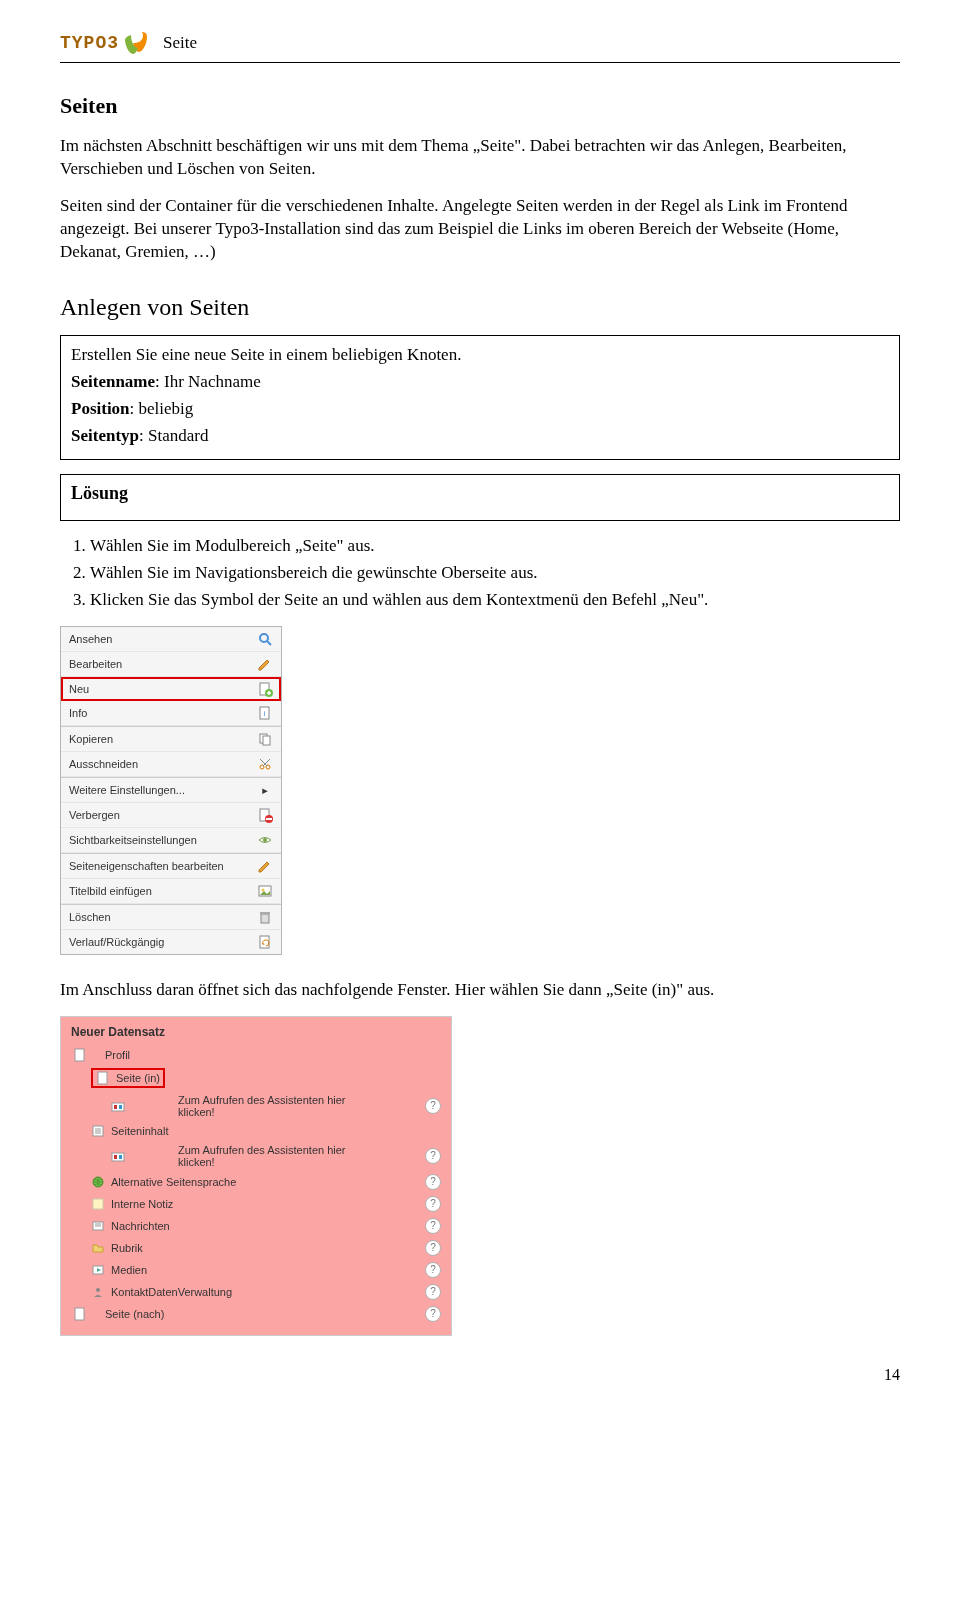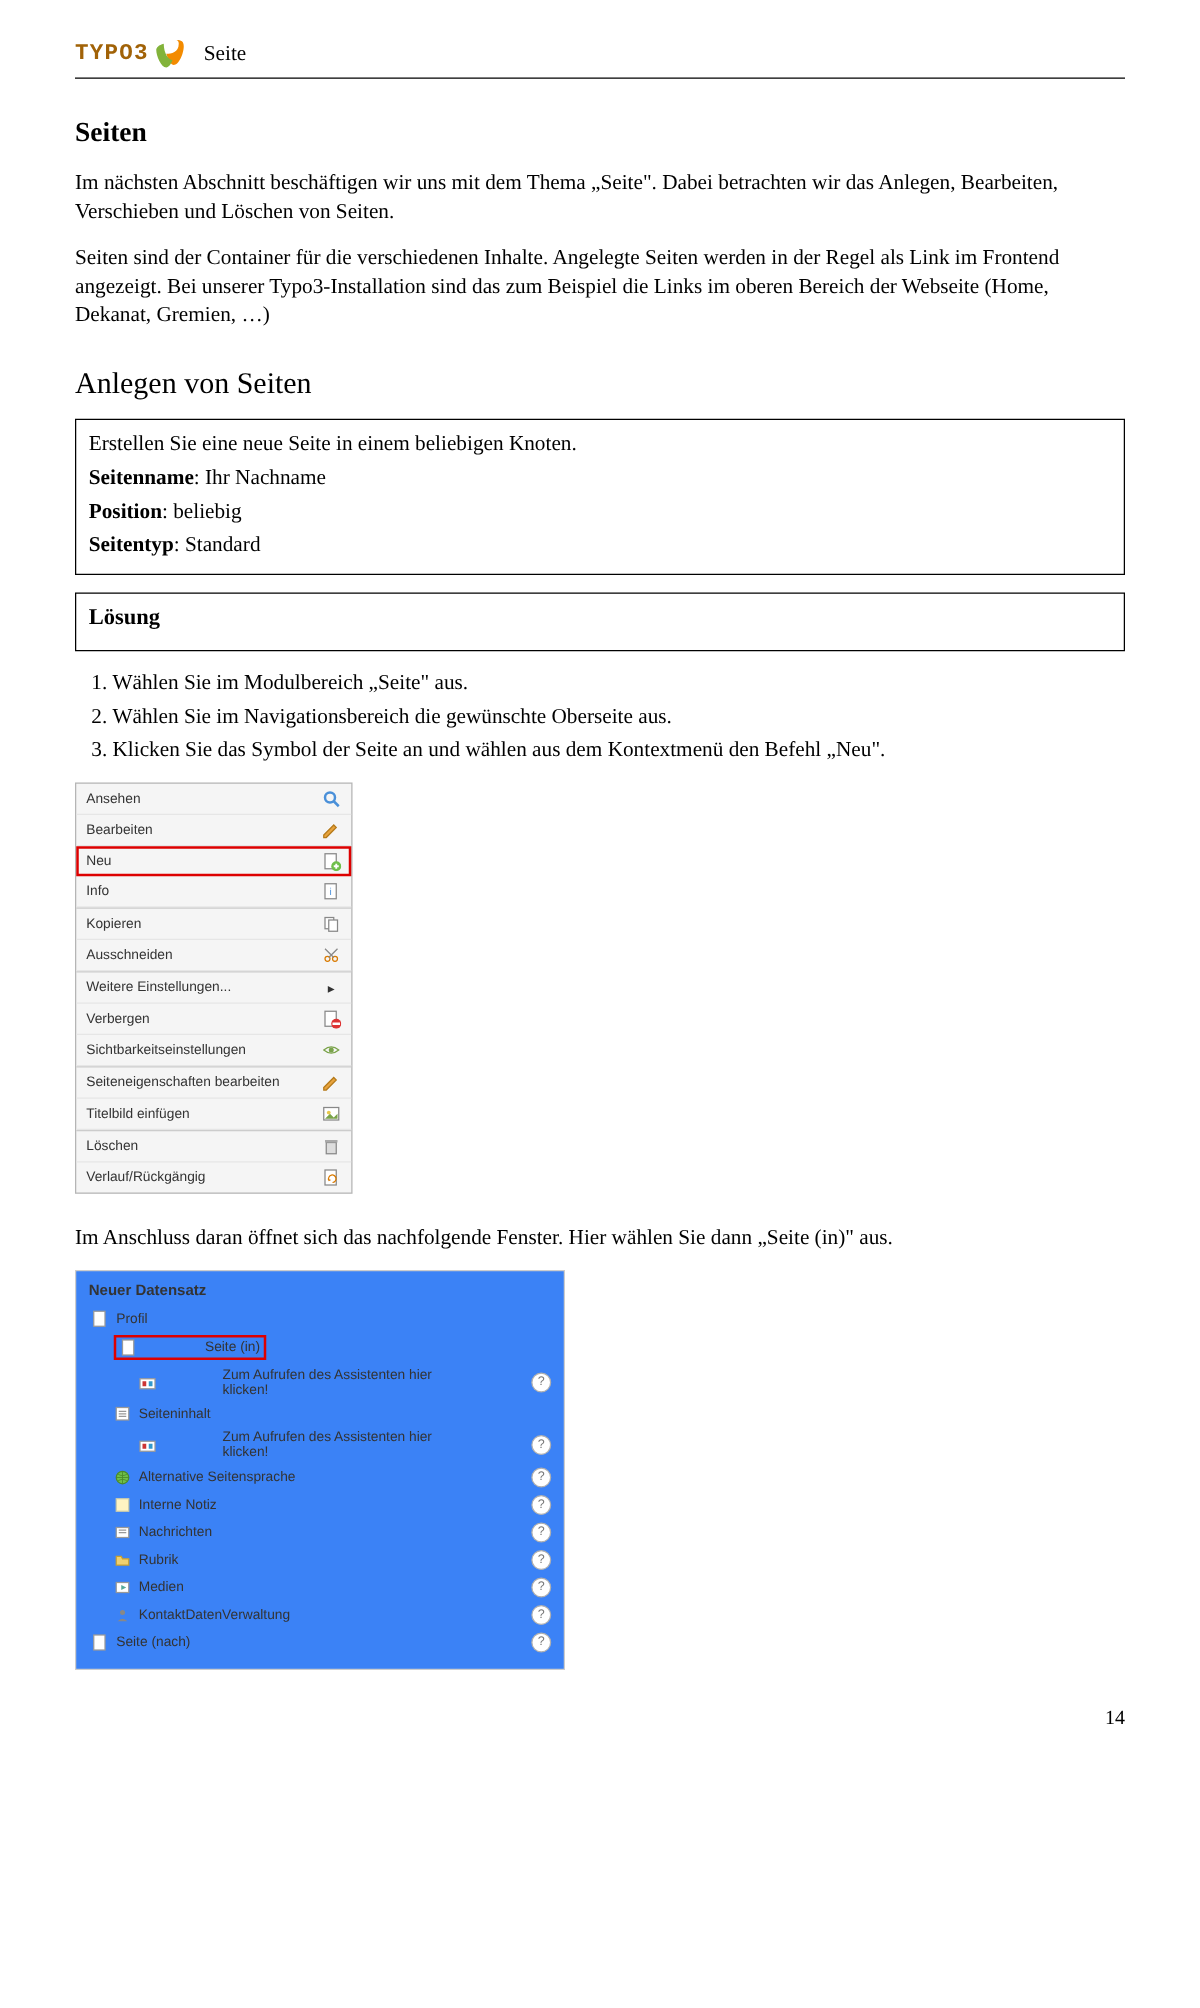--- a/index.html
+++ b/index.html
@@ -92,39 +92,39 @@
     height: 16px;
     display: inline-flex;
     align-items: center;
     justify-content: center;
   }
 
   
   .newrec {
     width: 370px;
     border: 1px solid #ccc;
-    background: #3b82f6;
+    background: #fca5a5;
     font-family: Verdana, Arial, sans-serif;
     font-size: 11px;
     color: #333;
     padding: 8px 10px 10px 10px;
     margin: 10px 0 24px 0;
   }
   .newrec-title {
     font-weight: bold;
     font-size: 12px;
     margin-bottom: 6px;
   }
   .tree { list-style: none; margin: 0; padding: 0; }
   .tree li {
     display: flex;
     align-items: center;
     padding: 3px 0;
   }
-  .tree .indent-0 { padding-left: 2px; }
+  .tree .indent-0 { padding-left: 2px; gap: 12px; }
   .tree .indent-1 { padding-left: 20px; }
   .tree .indent-2 { padding-left: 40px; gap: 47px; }
   .tree .lbl { margin-left: 6px; flex: 1; }
   .tree .help {
     width: 14px; height: 14px;
     border: 1px solid #b0b0b0;
     border-radius: 50%;
     font-size: 10px; line-height: 13px;
     text-align: center;
     color: #777;
@@ -138,21 +138,20 @@
   .page-num {
     text-align: right;
     font-size: 16px;
     margin-top: 30px;
   }
   .red-box {
     border: 2px solid #d00;
     display: inline-flex;
     align-items: center;
     padding: 1px 3px;
-    gap: 48px;
   }
 </style>
 </head>
 <body>
 
 <div class="header">
   <span class="logo-text">TYPO3</span>
   <span class="logo-mark">
     <svg viewBox="0 0 26 26">
       <path d="M18 2 C22 2 24 3 24 7 C24 13 20 22 16 22 C14 22 12 19 10 13 C14 13 20 12 20 5 C20 3 19 2 18 2 Z" fill="#f38b00"></path>

